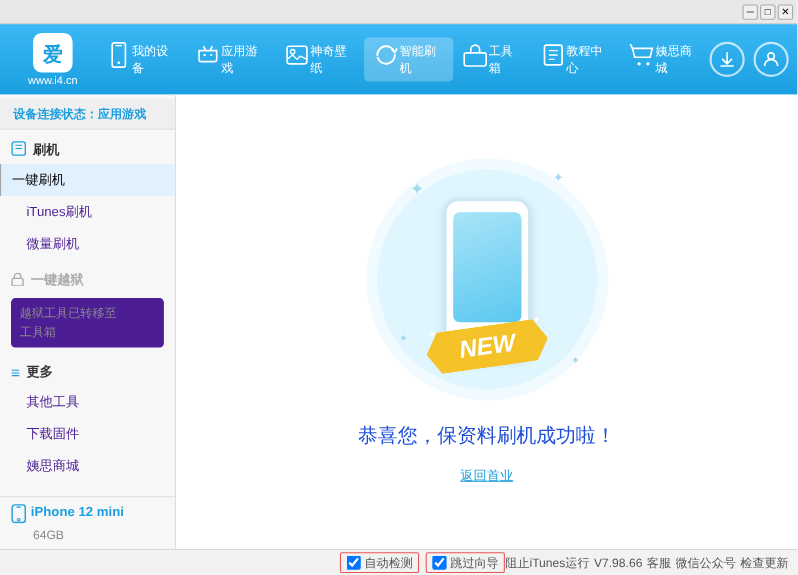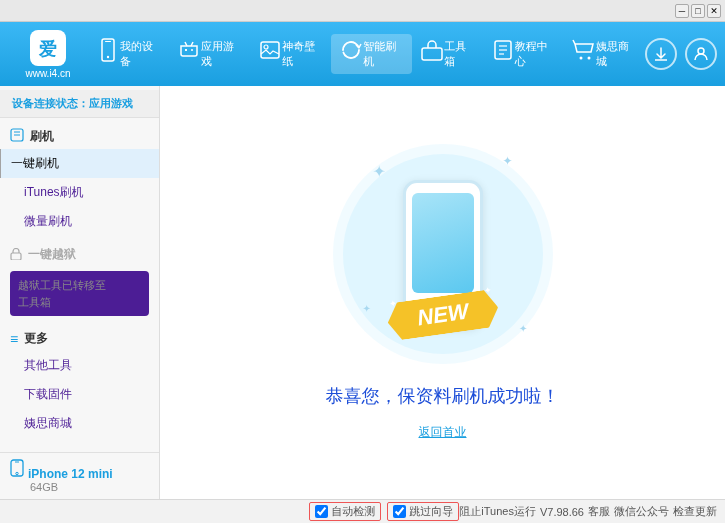--- a/index.html
+++ b/index.html
@@ -272,21 +272,21 @@
       color: #555; cursor: pointer;
     }
 
     
     .device-section {
       padding: 6px 10px;
       border-top: 1px solid #e0e0e0;
     }
     .device-header {
       display: flex;
-      align-items: flex-end;
+      align-items: flex-start;
       gap: 4px;
     }
     .device-icon { color: #1a9fe0; font-size: 16px; }
     .device-name-text { color: #1a9fe0; font-weight: bold; font-size: 12px; }
     .device-storage { color: #888; font-size: 11px; padding-left: 20px; }
   </style>
 </head>
 <body>
 
 <div class="title-bar">

